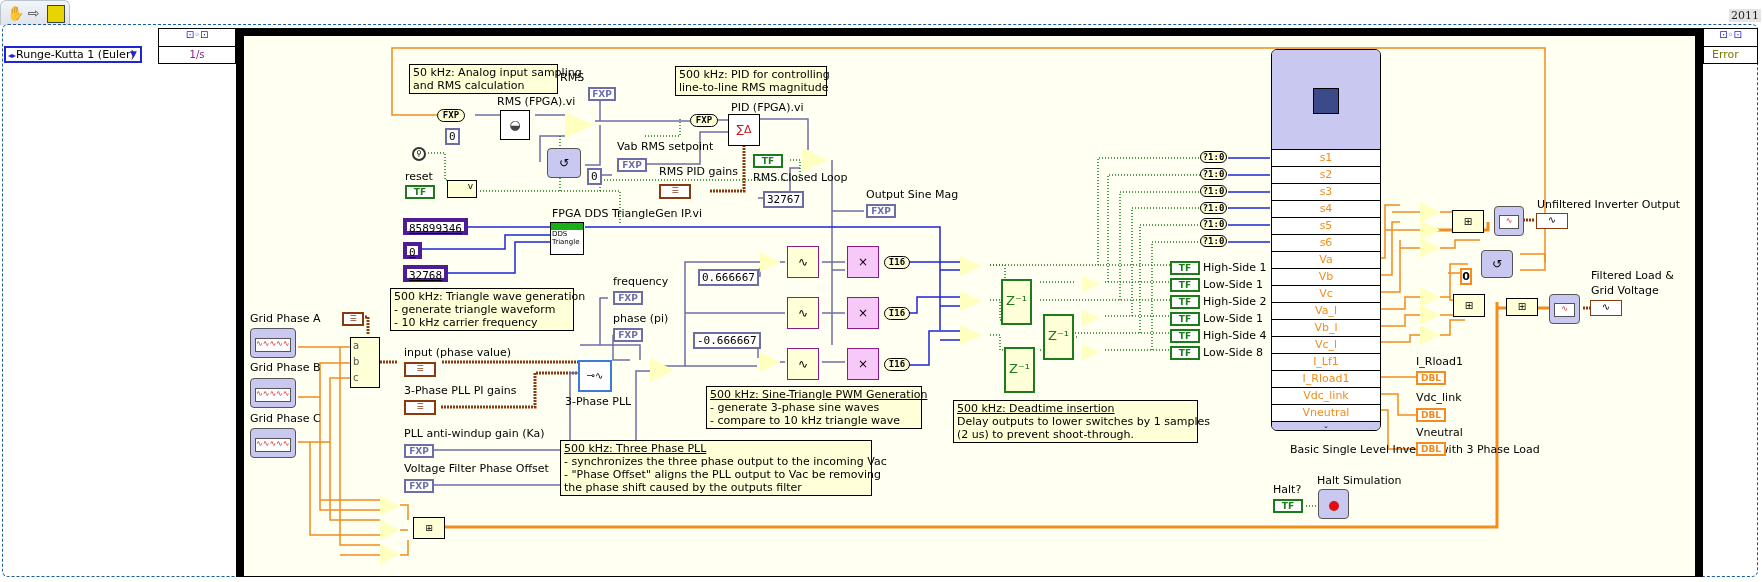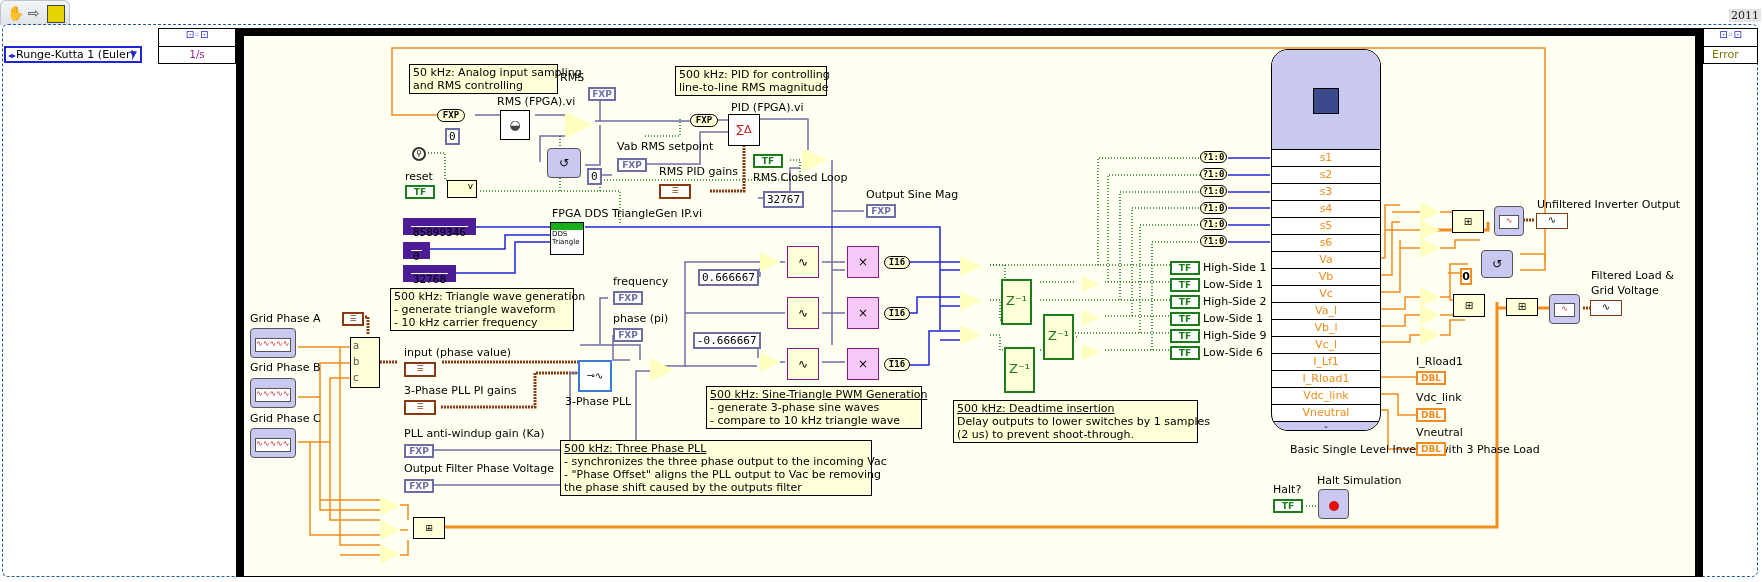--- a/index.html
+++ b/index.html
@@ -13,21 +13,21 @@
   .canvas{left:244px;top:36px;width:1451px;height:540px;background:#fffff2;}
   .solver{left:4px;top:46px;width:138px;height:17px;border:2px solid #1f24d8;background:#fff;box-sizing:border-box;font-size:11px;line-height:13px;padding-left:2px;white-space:nowrap;}
   .lbox{background:#fff;border:1px solid #000;box-sizing:border-box;}
   .note{background:#ffffd8;border:1px solid #000;font-size:11px;line-height:13px;padding:1px 3px;box-sizing:border-box;white-space:nowrap;}
   .lbl{font-size:11px;line-height:12px;white-space:nowrap;}
   .ctl-fxp{border:2px solid #6e6ea6;background:#fff;box-sizing:border-box;font-size:9px;font-weight:bold;color:#6e6ea6;text-align:center;line-height:10px;}
   .ctl-tf{border:2px solid #1c7c1c;background:#fff;box-sizing:border-box;font-size:9px;font-weight:bold;color:#1c7c1c;text-align:center;line-height:10px;}
   .ctl-clu{border:2px solid #8a3a10;background:#fff;box-sizing:border-box;font-size:8px;color:#8a3a10;text-align:center;line-height:10px;}
   .ctl-dbl{border:2px solid #f28c1c;background:#fff;box-sizing:border-box;font-size:9px;font-weight:bold;color:#f28c1c;text-align:center;line-height:10px;}
   .const{border:2px solid #6e6ea6;background:#fff;box-sizing:border-box;font-size:11px;line-height:13px;padding:0 2px;font-family:"DejaVu Sans Mono",monospace;}
-  .const-i{border:8px solid #4c1d95;background:#fff;box-sizing:border-box;font-size:11px;line-height:13px;padding:0 2px;font-family:"DejaVu Sans Mono",monospace;}
+  .const-i{border:4px solid #4c1d95;background:#fff;box-sizing:border-box;font-size:11px;line-height:13px;padding:0 2px;font-family:"DejaVu Sans Mono",monospace;text-decoration:underline;}
   .vi{background:#fff;border:1px solid #000;box-sizing:border-box;}
   .subvi{background:#c8c8f0;border:1px solid #555;border-radius:4px;box-sizing:border-box;}
   .pink{background:#f8c8f8;border:1px solid #8a1a8a;box-sizing:border-box;}
   .zbox{background:#ffffd8;border:2px solid #1c7c1c;box-sizing:border-box;}
   .cvt{background:#ffffd8;border:1px solid #000;border-radius:7px;font-size:9px;font-weight:bold;text-align:center;line-height:11px;box-sizing:border-box;font-family:"DejaVu Sans Mono",monospace;}
   .ins-row{height:17px;border-top:1px solid #000;box-sizing:border-box;color:#f28c1c;font-size:11px;text-align:center;line-height:16px;}
   svg.wires{position:absolute;left:0;top:0;}
 </style>
 </head>
 <body>
@@ -189,21 +189,21 @@
   </g>
   <polyline points="1428,230 1488,230 1488,222" stroke="#f28c1c" fill="none" stroke-width="3"></polyline>
   <polyline points="1498,308 1510,308" stroke="#f28c1c" fill="none" stroke-width="3"></polyline>
   <polyline points="1535,308 1550,308" stroke="#f28c1c" fill="none" stroke-width="3"></polyline>
   <polyline points="1520,220 1535,220" stroke="#8a3a10" fill="none" stroke-width="3" stroke-dasharray="2,1"></polyline>
   <polyline points="1583,308 1590,308" stroke="#8a3a10" fill="none" stroke-width="3" stroke-dasharray="2,1"></polyline>
 </svg>
 
 <div class="abs note" style="left:409px;top:64px;width:149px">
   <div>50 kHz: Analog input sampling</div>
-  <div>and RMS controlling</div>
+  <div>and RMS calculation</div>
 </div>
 <div class="abs note" style="left:675px;top:66px;width:152px">
   <div>500 kHz: PID for controlling</div>
   <div>line-to-line RMS magnitude</div>
 </div>
 <div class="abs note" style="left:390px;top:288px;width:184px">
   <div>500 kHz: Triangle wave generation</div>
   <div>- generate triangle waveform</div>
   <div>- 10 kHz carrier frequency</div>
 </div>
@@ -276,21 +276,21 @@
 </div>
 <div class="abs lbl" style="left:565px;top:396px">3-Phase PLL</div>
 <div class="abs" style="left:650px;top:358px;width:0;height:0;border-top:12px solid transparent;border-bottom:12px solid transparent;border-left:24px solid #ffffc0"></div>
 
 <div class="abs lbl" style="left:404px;top:347px">input (phase value)</div>
 <div class="abs ctl-clu" style="left:404px;top:362px;width:32px;height:15px">☰</div>
 <div class="abs lbl" style="left:404px;top:385px">3-Phase PLL PI gains</div>
 <div class="abs ctl-clu" style="left:404px;top:400px;width:32px;height:15px">☰</div>
 <div class="abs lbl" style="left:404px;top:428px">PLL anti-windup gain (Ka)</div>
 <div class="abs ctl-fxp" style="left:404px;top:444px;width:30px;height:14px">FXP</div>
-<div class="abs lbl" style="left:404px;top:463px">Output Filter Phase Voltage</div>
+<div class="abs lbl" style="left:404px;top:463px">Voltage Filter Phase Offset</div>
 <div class="abs ctl-fxp" style="left:404px;top:479px;width:30px;height:14px">FXP</div>
 
 <div class="abs lbl" style="left:250px;top:313px">Grid Phase A</div>
 <div class="abs subvi" style="left:250px;top:328px;width:46px;height:30px">
   <div style="margin:9px 4px 0;height:12px;background:#fff;border:1px solid #555;color:#d01818;font-size:8px;line-height:10px;overflow:hidden">∿∿∿∿∿</div>
 </div>
 <div class="abs lbl" style="left:250px;top:362px">Grid Phase B</div>
 <div class="abs subvi" style="left:250px;top:378px;width:46px;height:30px">
   <div style="margin:9px 4px 0;height:12px;background:#fff;border:1px solid #555;color:#d01818;font-size:8px;line-height:10px;overflow:hidden">∿∿∿∿∿</div>
 </div>
@@ -363,38 +363,38 @@
   <div style="height:17px;display:flex;align-items:center">
       <span class="ctl-tf" style="display:inline-block;width:30px;height:14px">TF</span>
       <span class="lbl" style="margin-left:3px">High-Side 2</span>
     </div>
   <div style="height:17px;display:flex;align-items:center">
       <span class="ctl-tf" style="display:inline-block;width:30px;height:14px">TF</span>
       <span class="lbl" style="margin-left:3px">Low-Side 1</span>
     </div>
   <div style="height:17px;display:flex;align-items:center">
       <span class="ctl-tf" style="display:inline-block;width:30px;height:14px">TF</span>
-      <span class="lbl" style="margin-left:3px">High-Side 9</span>
-    </div>
-  <div style="height:17px;display:flex;align-items:center">
-      <span class="ctl-tf" style="display:inline-block;width:30px;height:14px">TF</span>
-      <span class="lbl" style="margin-left:3px">Low-Side 6</span>
+      <span class="lbl" style="margin-left:3px">High-Side 4</span>
+    </div>
+  <div style="height:17px;display:flex;align-items:center">
+      <span class="ctl-tf" style="display:inline-block;width:30px;height:14px">TF</span>
+      <span class="lbl" style="margin-left:3px">Low-Side 8</span>
     </div>
 </div>
 
 <div class="abs" style="left:1200px;top:151px">
   <div class="cvt" style="width:27px;height:12px;margin-bottom:5px">?1:0</div>
   <div class="cvt" style="width:27px;height:12px;margin-bottom:5px">?1:0</div>
   <div class="cvt" style="width:27px;height:12px;margin-bottom:5px">?1:0</div>
   <div class="cvt" style="width:27px;height:12px;margin-bottom:4px">?1:0</div>
   <div class="cvt" style="width:27px;height:12px;margin-bottom:5px">?1:0</div>
   <div class="cvt" style="width:27px;height:12px">?1:0</div>
 </div>
 
-<div class="abs" style="left:1271px;top:49px;width:108px;height:380px;border:1px solid #000;border-radius:17px;background:#fff;overflow:hidden">
+<div class="abs" style="left:1271px;top:49px;width:108px;height:380px;border:1px solid #000;border-radius:6px;background:#fff;overflow:hidden">
   <div style="height:99px;background:#c8c8f0;position:relative">
     <div style="position:absolute;left:41px;top:38px;width:24px;height:24px;background:#3a4a8a;border:1px solid #000"></div>
   </div>
   <div class="ins-row">s1</div>
   <div class="ins-row">s2</div>
   <div class="ins-row">s3</div>
   <div class="ins-row">s4</div>
   <div class="ins-row">s5</div>
   <div class="ins-row">s6</div>
   <div class="ins-row">Va</div>

